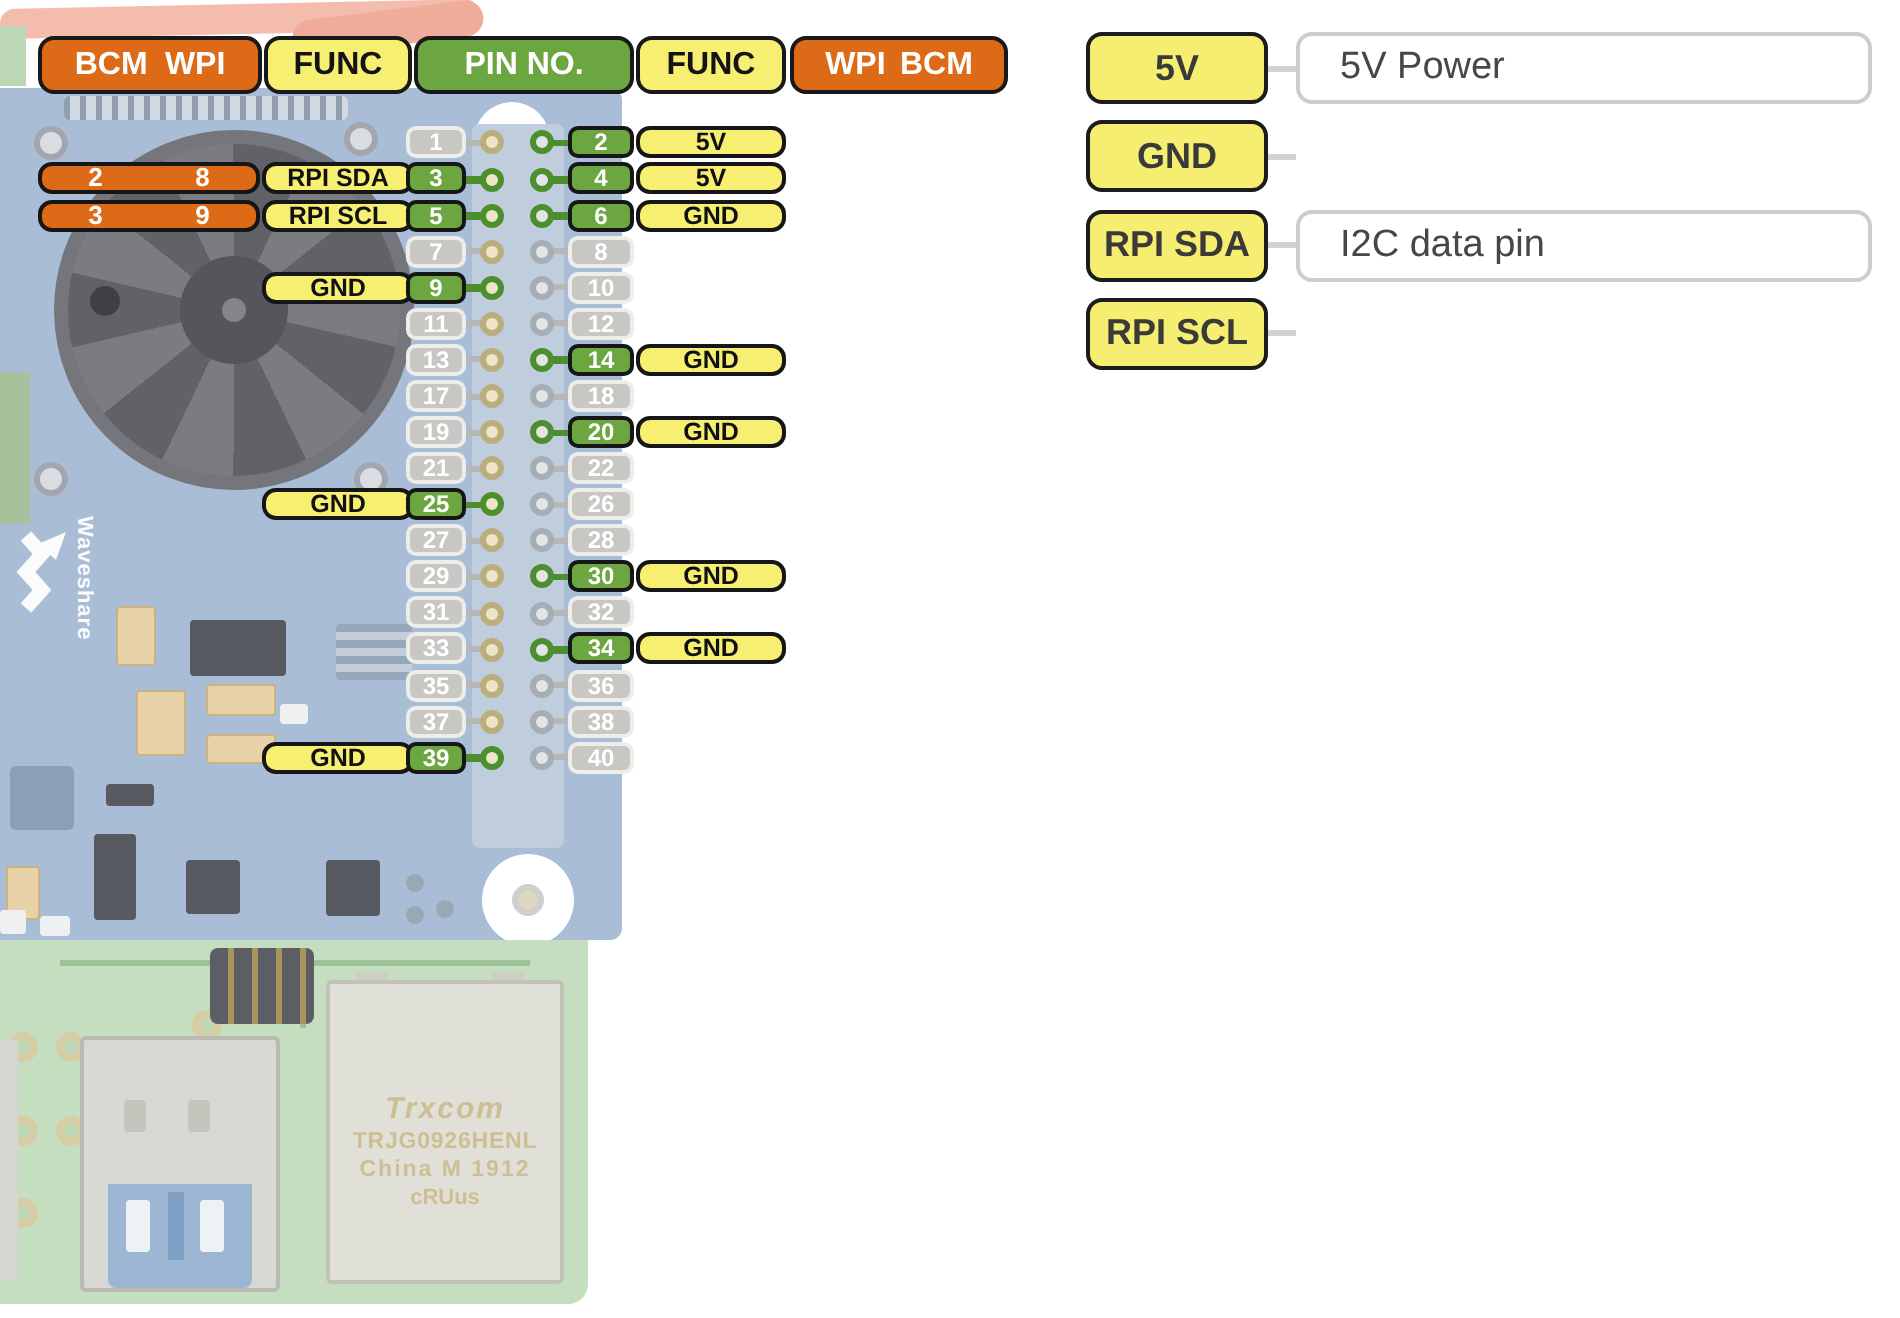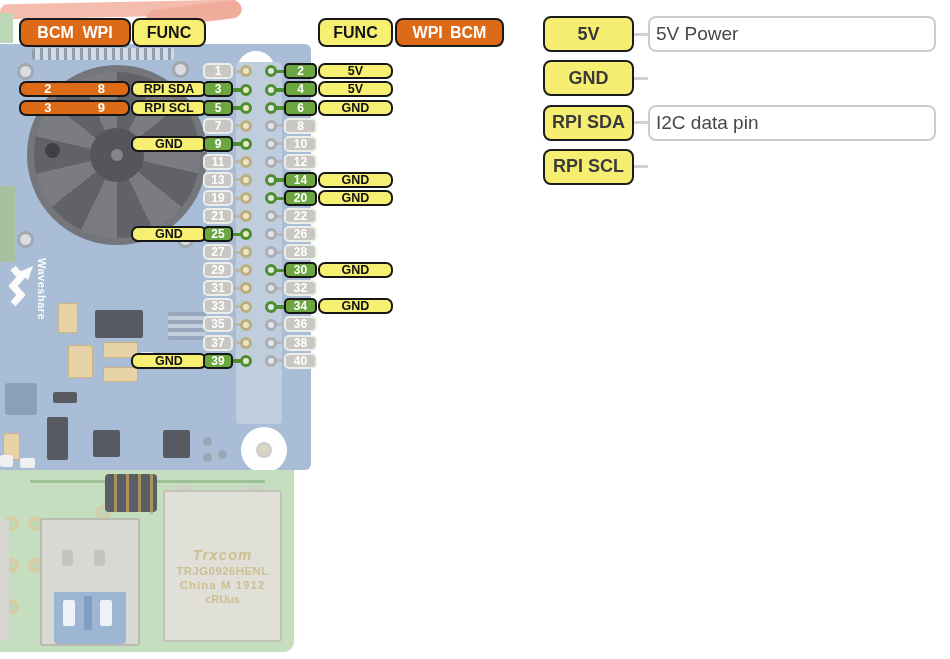--- a/index.html
+++ b/index.html
@@ -99,21 +99,21 @@
   .lug{position:absolute;top:3.1px;width:12px;height:12px;box-sizing:border-box;border-radius:50%;z-index:2;}
   .lug-left{left:240px;background:#EDE5C6;border:3px solid #BBAE7E;}
   .lug-right{left:265px;background:#E2E4E6;border:3px solid #A7ADB4;}
   .lug-hl{border-color:#4D8F2E;}
 
   
   #legend{position:absolute;left:543px;top:16px;display:flex;flex-direction:column;gap:8.3px;}
   .legend-row{display:flex;align-items:center;height:36px;}
   .legend-badge{width:91px;height:36px;box-sizing:border-box;background:#F5EE71;border:2px solid #1C1C1C;border-radius:8px;display:flex;align-items:center;justify-content:center;font-weight:bold;font-size:18px;color:#3A3A3A;flex:none;}
   .legend-line{width:14px;height:3px;background:#D2D2D2;flex:none;}
-  .legend-box{width:288px;height:36px;box-sizing:border-box;background:#fff;border:2px solid #CDCDCD;border-radius:8px;display:flex;align-items:center;padding-left:6px;font-size:19px;color:#474747;flex:none;}
+  .legend-box{width:288px;height:36px;box-sizing:border-box;background:#fff;border:2px solid #CDCDCD;border-radius:8px;display:flex;align-items:center;padding-left:20px;font-size:19px;color:#474747;flex:none;}
 </style>
 </head>
 <body>
 
 <div id="stage">
 
   <div id="photo">
     <div class="deco" id="cable1"></div>
     <div class="deco" id="cable2"></div>
     <div class="deco" id="green-edge"></div>
@@ -182,20 +182,21 @@
       <div class="rjt" id="rj-l3">China M 1912</div>
       <div class="rjt" id="rj-l4">cRUus</div>
     </div>
   </div>
 
   <div class="hdr-badge" id="hdr-bcm-wpi">
     <span>BCM</span>
     <span>WPI</span>
   </div>
   <div class="hdr-badge" id="hdr-func-left">FUNC</div>
+  <div class="hdr-badge" id="hdr-pin-no">PIN NO.</div>
   <div class="hdr-badge" id="hdr-func-right">FUNC</div>
   <div class="hdr-badge" id="hdr-wpi-bcm">
     <span>WPI</span>
     <span>BCM</span>
   </div>
 
   <div id="pin-rows">
       <div class="pin-row">
         <div class="pin-badge pin-odd pin-gray">1</div>
         <div class="stem stem-left "></div>
@@ -261,20 +262,28 @@
       <div class="pin-row">
         <div class="pin-badge pin-odd pin-gray">13</div>
         <div class="stem stem-left "></div>
         <div class="lug lug-left "></div>
         <div class="stem stem-right stem-hl"></div>
         <div class="lug lug-right lug-hl"></div>
         <div class="pin-badge pin-even pin-hl">14</div>
         <div class="func-badge func-right">GND</div>
       </div>
       <div class="pin-row">
+        <div class="pin-badge pin-odd pin-gray">17</div>
+        <div class="stem stem-left "></div>
+        <div class="lug lug-left "></div>
+        <div class="stem stem-right "></div>
+        <div class="lug lug-right "></div>
+        <div class="pin-badge pin-even pin-gray">18</div>
+      </div>
+      <div class="pin-row">
         <div class="pin-badge pin-odd pin-gray">19</div>
         <div class="stem stem-left "></div>
         <div class="lug lug-left "></div>
         <div class="stem stem-right stem-hl"></div>
         <div class="lug lug-right lug-hl"></div>
         <div class="pin-badge pin-even pin-hl">20</div>
         <div class="func-badge func-right">GND</div>
       </div>
       <div class="pin-row">
         <div class="pin-badge pin-odd pin-gray">21</div>

